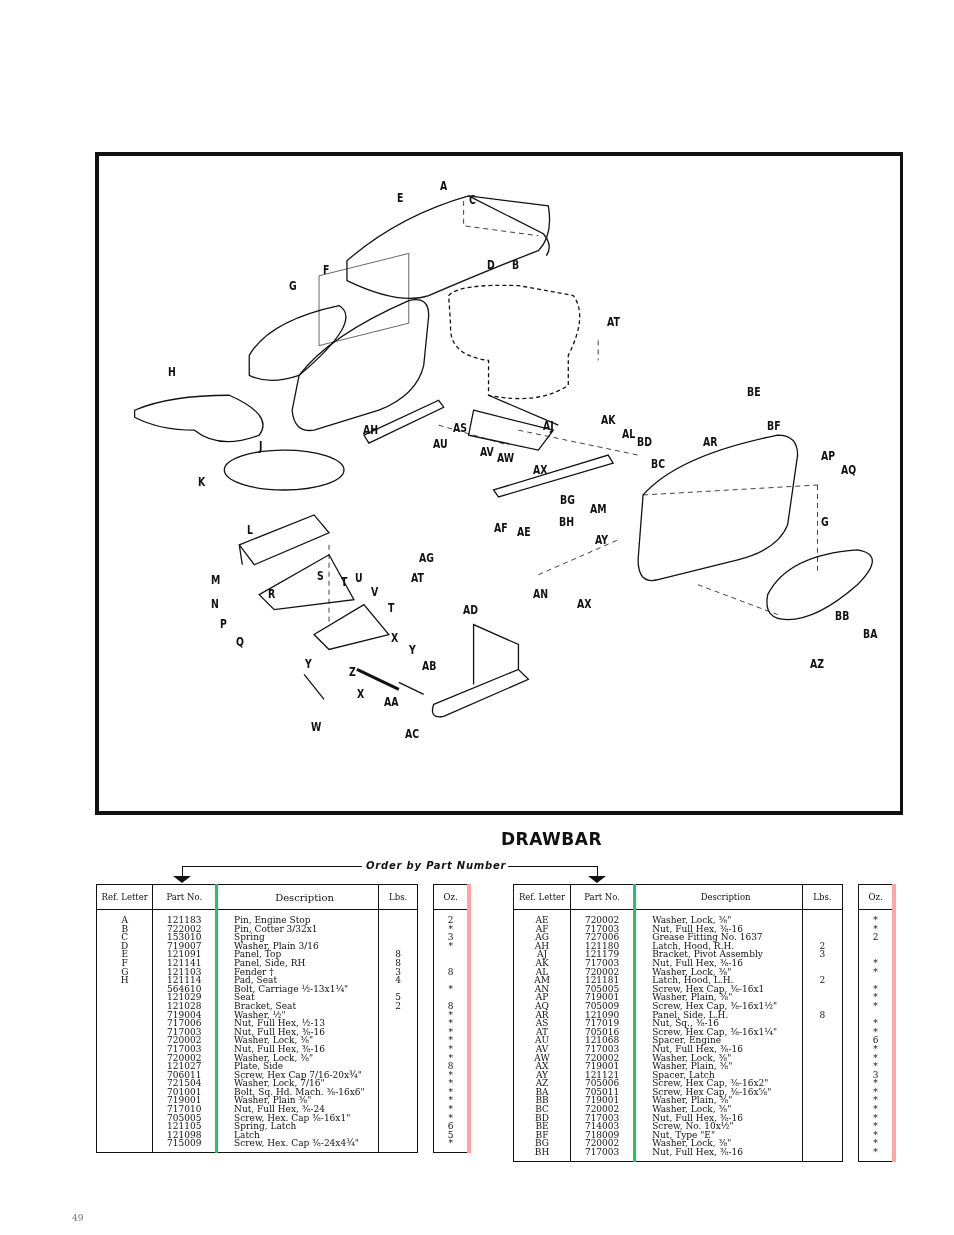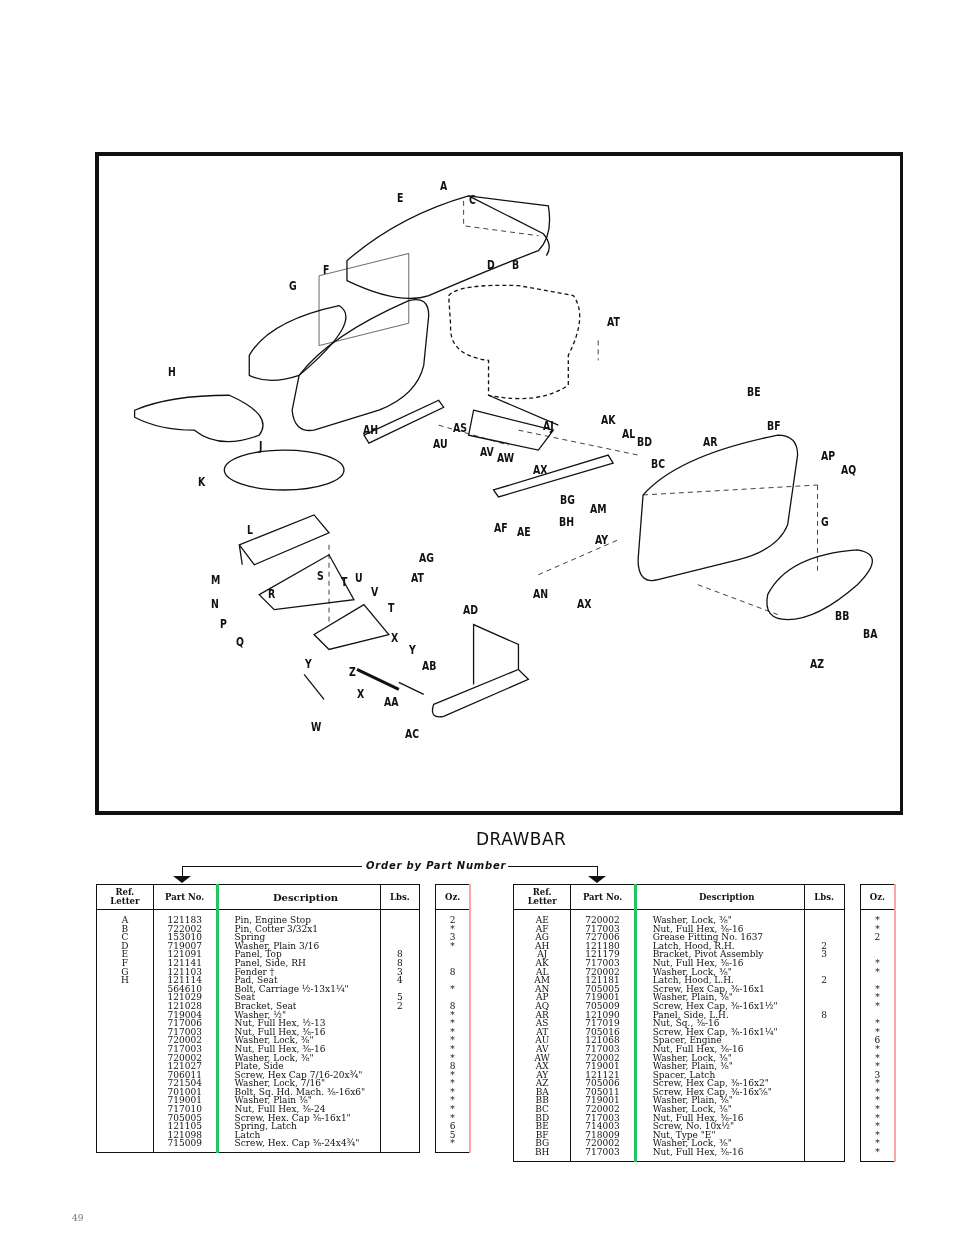--- a/index.html
+++ b/index.html
@@ -2,35 +2,35 @@
 <html><head>
 <meta charset="utf-8">
 <style>
   html, body { margin: 0; padding: 0; background: #ffffff; }
   body { width: 954px; height: 1235px; position: relative; overflow: hidden; font-family: "DejaVu Serif", serif; color: #111; }
 
   .diagram-frame { position: absolute; left: 95px; top: 152px; width: 808px; height: 663px; border: 4px solid #111; border-right-width: 3px; box-sizing: border-box; background: #fff; }
   .diagram-frame svg { position: absolute; left: 0; top: 0; width: 100%; height: 100%; }
   .callout { position: absolute; font-family: "DejaVu Sans", sans-serif; font-weight: bold; font-size: 13px; transform: scaleX(0.72); transform-origin: left top; letter-spacing: 0; color: #111; white-space: nowrap; }
 
-  .section-title { position: absolute; left: 476px; top: 829px; font-family: "DejaVu Sans", sans-serif; font-weight: normal; font-size: 17px; letter-spacing: 0.5px; }
+  .section-title { position: absolute; left: 501px; top: 829px; font-family: "DejaVu Sans", sans-serif; font-weight: bold; font-size: 17px; letter-spacing: 0.5px; }
   .order-note { position: absolute; left: 366px; top: 860px; font-family: "DejaVu Sans", sans-serif; font-style: italic; font-weight: bold; font-size: 10px; letter-spacing: 0.8px; }
   .order-line { position: absolute; height: 1px; background: #111; }
   .order-vline { position: absolute; width: 1px; background: #111; }
   .arrow-down { position: absolute; width: 0; height: 0; border-left: 9px solid transparent; border-right: 9px solid transparent; border-top: 7px solid #111; }
 
   table.parts { position: absolute; border-collapse: collapse; font-size: 9px; line-height: 8.6px; }
   table.parts td, table.parts th { padding: 0 3px; vertical-align: top; }
-  table.parts th { font-weight: bold; font-size: 8.5px; line-height: 9px; height: 24px; vertical-align: middle; border-top: 1px solid #111; border-bottom: 1px solid #111; }
+  table.parts th { font-weight: normal; font-size: 8.5px; line-height: 9px; height: 24px; vertical-align: middle; border-top: 1px solid #111; border-bottom: 1px solid #111; }
   .col-ref { width: 52px; text-align: center; border-left: 1px solid #111; border-right: 1px solid #111; }
   .col-part { width: 58px; text-align: center; border-right: 3px solid #22c55e; }
   .col-desc { text-align: left; border-right: 1px solid #111; padding-left: 16px !important; }
   .col-lbs { text-align: center; border-right: 1px solid #111; }
   .col-gap { border: none !important; }
-  .col-oz { text-align: center; border-left: 1px solid #111; border-right: 2px solid #fca5a5; }
+  .col-oz { text-align: center; border-left: 1px solid #111; border-right: 4px solid #fca5a5; }
   table.parts tbody tr:first-child td { padding-top: 6px; }
   table.parts tbody tr:last-child td { padding-bottom: 4px; border-bottom: 1px solid #111; }
   .page-mark { position: absolute; left: 72px; top: 1213px; font-size: 9px; color: #777; }
 </style>
 </head>
 <body>
 
 <div class="diagram-frame">
   <svg viewBox="0 0 802 657" fill="none" stroke="#111" stroke-width="1.3">
 

